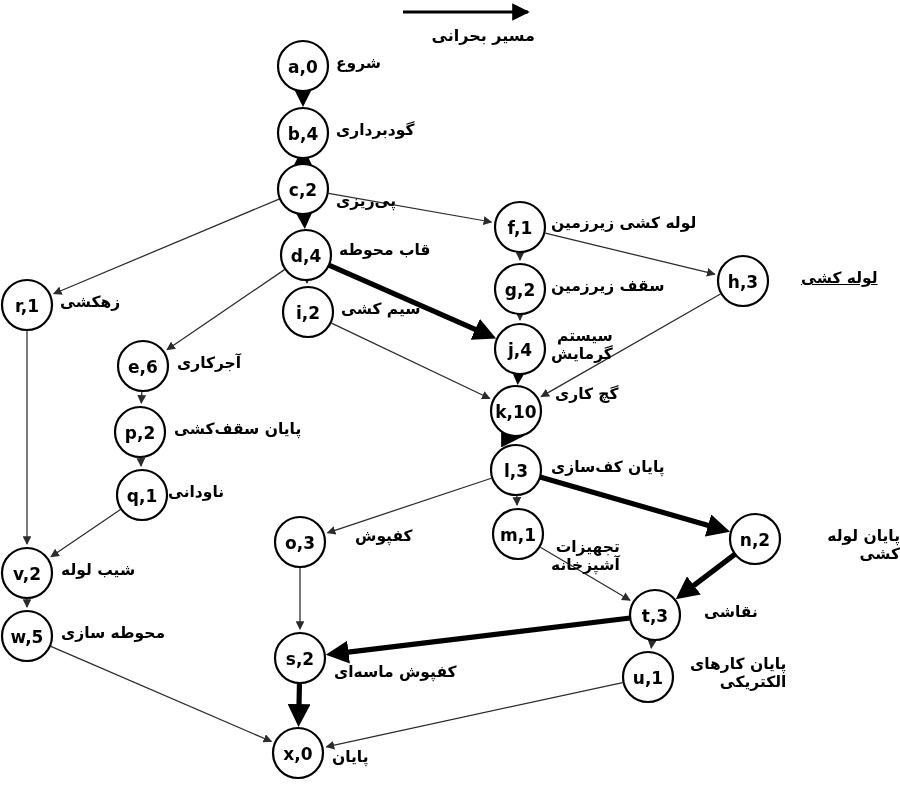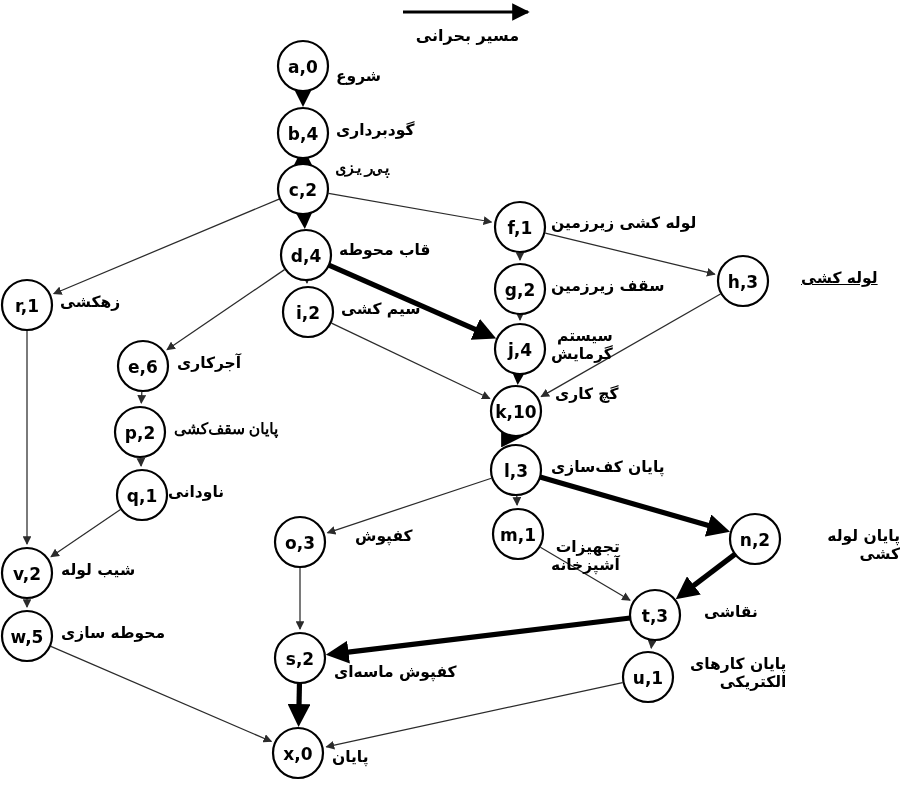--- a/index.html
+++ b/index.html
@@ -223,36 +223,36 @@
         </g>
         <g>
           <circle cx="298" cy="753" r="25" class="node-circle"></circle>
           <text x="298" y="754" class="node-label">x,0</text>
         </g>
       </g>
 
     <line class="legend-line" x1="403" y1="12" x2="528" y2="12" marker-end="url(#arrow-legend)"></line>
   </svg>
 
-  <div class="legend-label" style="left:400px; top:26px; width:135px;">مسیر بحرانی</div>
+  <div class="legend-label" style="left:400px; top:26px; width:135px;text-align:right;">مسیر بحرانی</div>
 
   <div id="labels-layer">
-      <div class="task-label" style="left: 336px; top: 54px; margin-top: 13px;">شروع</div>
+      <div class="task-label" style="left: 336px; top: 54px;">شروع</div>
       <div class="task-label" style="left: 336px; top: 121px;">گودبرداری</div>
-      <div class="task-label" style="left: 336px; top: 160px; font-family: Liberation Mono, monospace;">پی‌ریزی</div>
+      <div class="task-label" style="left: 336px; top: 192px;">پی‌ریزی</div>
       <div class="task-label" style="left: 339px; top: 241px;">قاب محوطه</div>
       <div class="task-label" style="left: 341px; top: 300px;">سیم کشی</div>
       <div class="task-label" style="left: 551px; top: 214px;">لوله کشی زیرزمین</div>
       <div class="task-label" style="left: 551px; top: 277px;">سقف زیرزمین</div>
       <div class="task-label" style="left: 551px; top: 327px;">سیستم
 گرمایش</div>
       <div class="task-label" style="left: 801px; top: 269px; text-decoration: underline;">لوله کشی</div>
       <div class="task-label" style="left: 60px; top: 293px;">زهکشی</div>
       <div class="task-label" style="left: 177px; top: 354px;">آجرکاری</div>
-      <div class="task-label" style="left: 174px; top: 420px; font-family: Liberation Serif, serif;">پایان سقف‌کشی</div>
+      <div class="task-label" style="left: 174px; top: 420px;">پایان سقف‌کشی</div>
       <div class="task-label" style="left: 168px; top: 483px;">ناودانی</div>
       <div class="task-label" style="left: 555px; top: 385px;">گچ کاری</div>
       <div class="task-label" style="left: 551px; top: 458px;">پایان کف‌سازی</div>
       <div class="task-label" style="left: 551px; top: 513px; margin-top: 25px;">تجهیزات
 آشپزخانه</div>
       <div class="task-label" style="left: 787px; top: 527px;">پایان لوله کشی</div>
       <div class="task-label" style="left: 355px; top: 527px;">کفپوش</div>
       <div class="task-label" style="left: 688px; top: 603px; margin-left: 16px;">نقاشی</div>
       <div class="task-label" style="left: 690px; top: 655px;">پایان کارهای
 الکتریکی</div>

